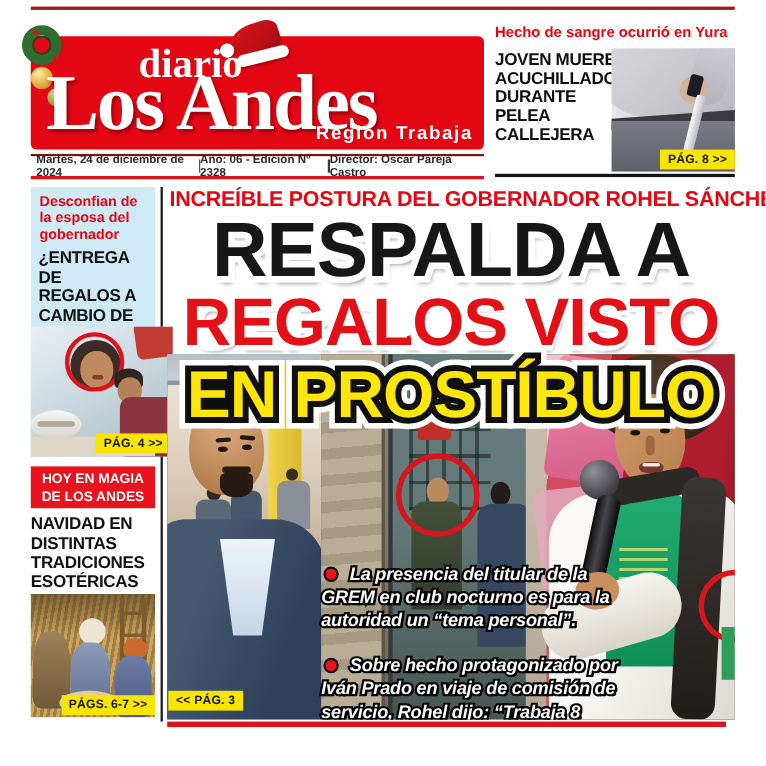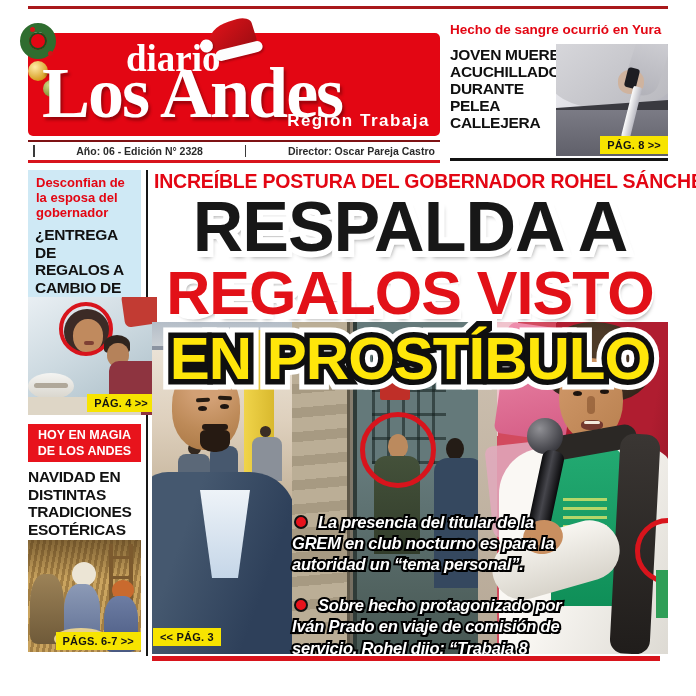--- a/index.html
+++ b/index.html
@@ -241,20 +241,21 @@
     <div class="abs mh-title">Los Andes</div>
     <div class="abs santa-hat">
       <div class="abs hat-body"></div>
       <div class="abs hat-pom"></div>
       <div class="abs hat-brim"></div>
     </div>
     <div class="abs mh-region">Región Trabaja</div>
   </div>
 
   <div class="abs dateline">
+    <span>Martes, 24 de diciembre de 2024</span>
     <span class="dl-sep"></span>
     <span>Año: 06 - Edición N° 2328</span>
     <span class="dl-sep"></span>
     <span>Director: Oscar Pareja Castro</span>
   </div>
 
   <div class="abs crime">
     <div class="abs crime-kicker">Hecho de sangre ocurrió en Yura</div>
     <div class="abs crime-headline">JOVEN MUERE ACUCHILLADO DURANTE PELEA CALLEJERA</div>
     <div class="abs crime-photo">

